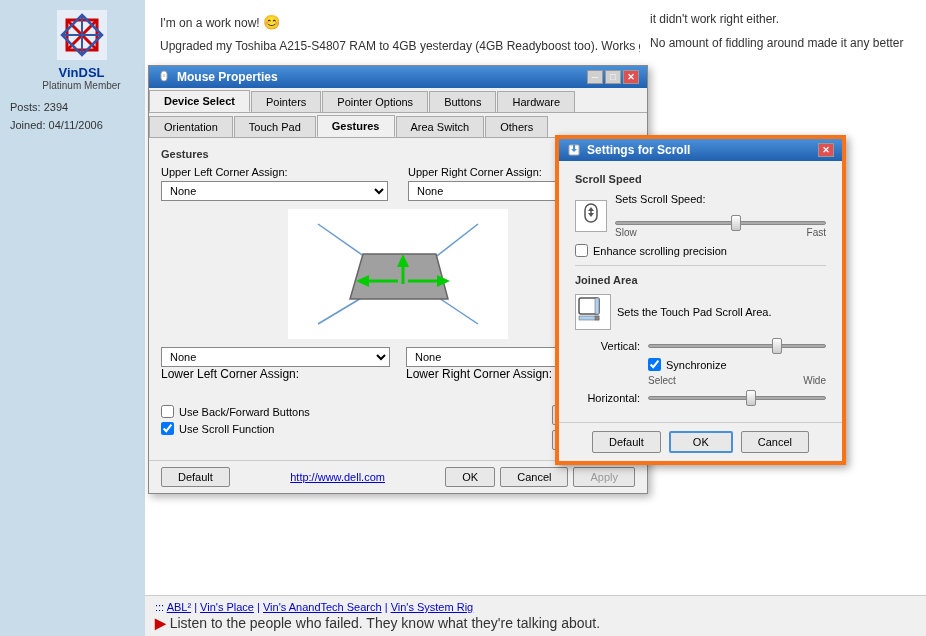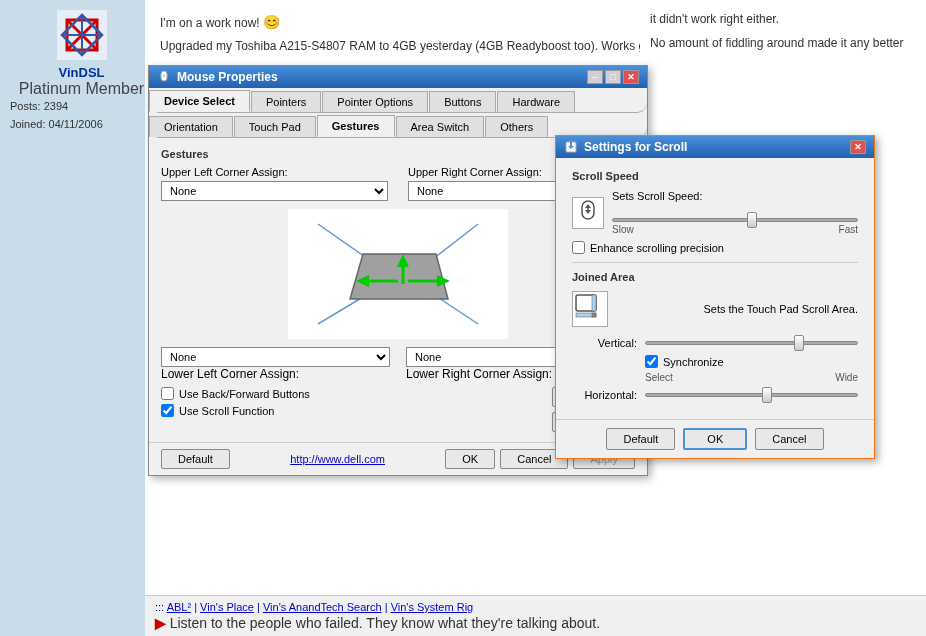--- a/index.html
+++ b/index.html
@@ -31,21 +31,22 @@
     }
     .sidebar-username {
       text-align: center;
       font-weight: bold;
       color: #003399;
       font-size: 13px;
     }
     .sidebar-rank {
       text-align: center;
       color: #444;
-      font-size: 16px;
+      font-size: 10px;
+      margin-bottom: 8px;
     }
     .sidebar-info {
       font-size: 11px;
       color: #333;
       line-height: 1.6;
     }
 
     
     .main-content {
       position: absolute;
@@ -106,21 +107,20 @@
       align-items: center;
       justify-content: center;
     }
     .title-btn.close { background: #e05050; color: white; }
 
     
     .tabs-row1, .tabs-row2 {
       display: flex;
       background: #f0f0f0;
       border-bottom: 1px solid #aaa;
-      border-radius: 10px;
     }
     .tab {
       padding: 4px 14px;
       font-size: 11px;
       border: 1px solid #aaa;
       border-bottom: none;
       background: #e0e0e0;
       cursor: pointer;
       margin-right: 1px;
       margin-top: 3px;
@@ -170,21 +170,21 @@
       width: 220px;
       height: 130px;
       margin: 8px auto;
       position: relative;
     }
 
     
     .lower-dropdowns {
       display: flex;
       gap: 16px;
-      margin-bottom: 6px;
+      margin-bottom: 24px;
     }
     .lower-group {
       flex: 1;
     }
 
     
     .checkbox-row {
       display: flex;
       align-items: center;
       gap: 5px;
@@ -208,23 +208,23 @@
       border-top: 1px solid #ccc;
       background: #f0f0f0;
     }
     .link-text { color: #0000cc; font-size: 11px; text-decoration: underline; cursor: pointer; }
 
     
     .dialog-scroll {
       position: absolute;
       left: 555px;
       top: 135px;
-      width: 320px;
+      width: 291px;
       background: #f0f0f0;
-      border: 1px solid #f97316;
+      border: 4px solid #f97316;
       box-shadow: 3px 3px 8px rgba(0,0,0,0.35);
       z-index: 20;
     }
     .scroll-body {
       padding: 12px 16px;
     }
     .scroll-section-title {
       font-weight: bold;
       font-size: 11px;
       margin-bottom: 8px;
@@ -281,21 +281,20 @@
     .divider {
       height: 1px;
       background: #ccc;
       margin: 8px 0;
     }
     .scroll-area-row {
       display: flex;
       align-items: center;
       gap: 6px;
       margin-bottom: 10px;
-      justify-content: space-between;
     }
     .scroll-area-icon {
       width: 36px;
       height: 36px;
       background: #fff;
       border: 1px solid #aaa;
       display: flex;
       align-items: center;
       justify-content: center;
       font-size: 10px;

